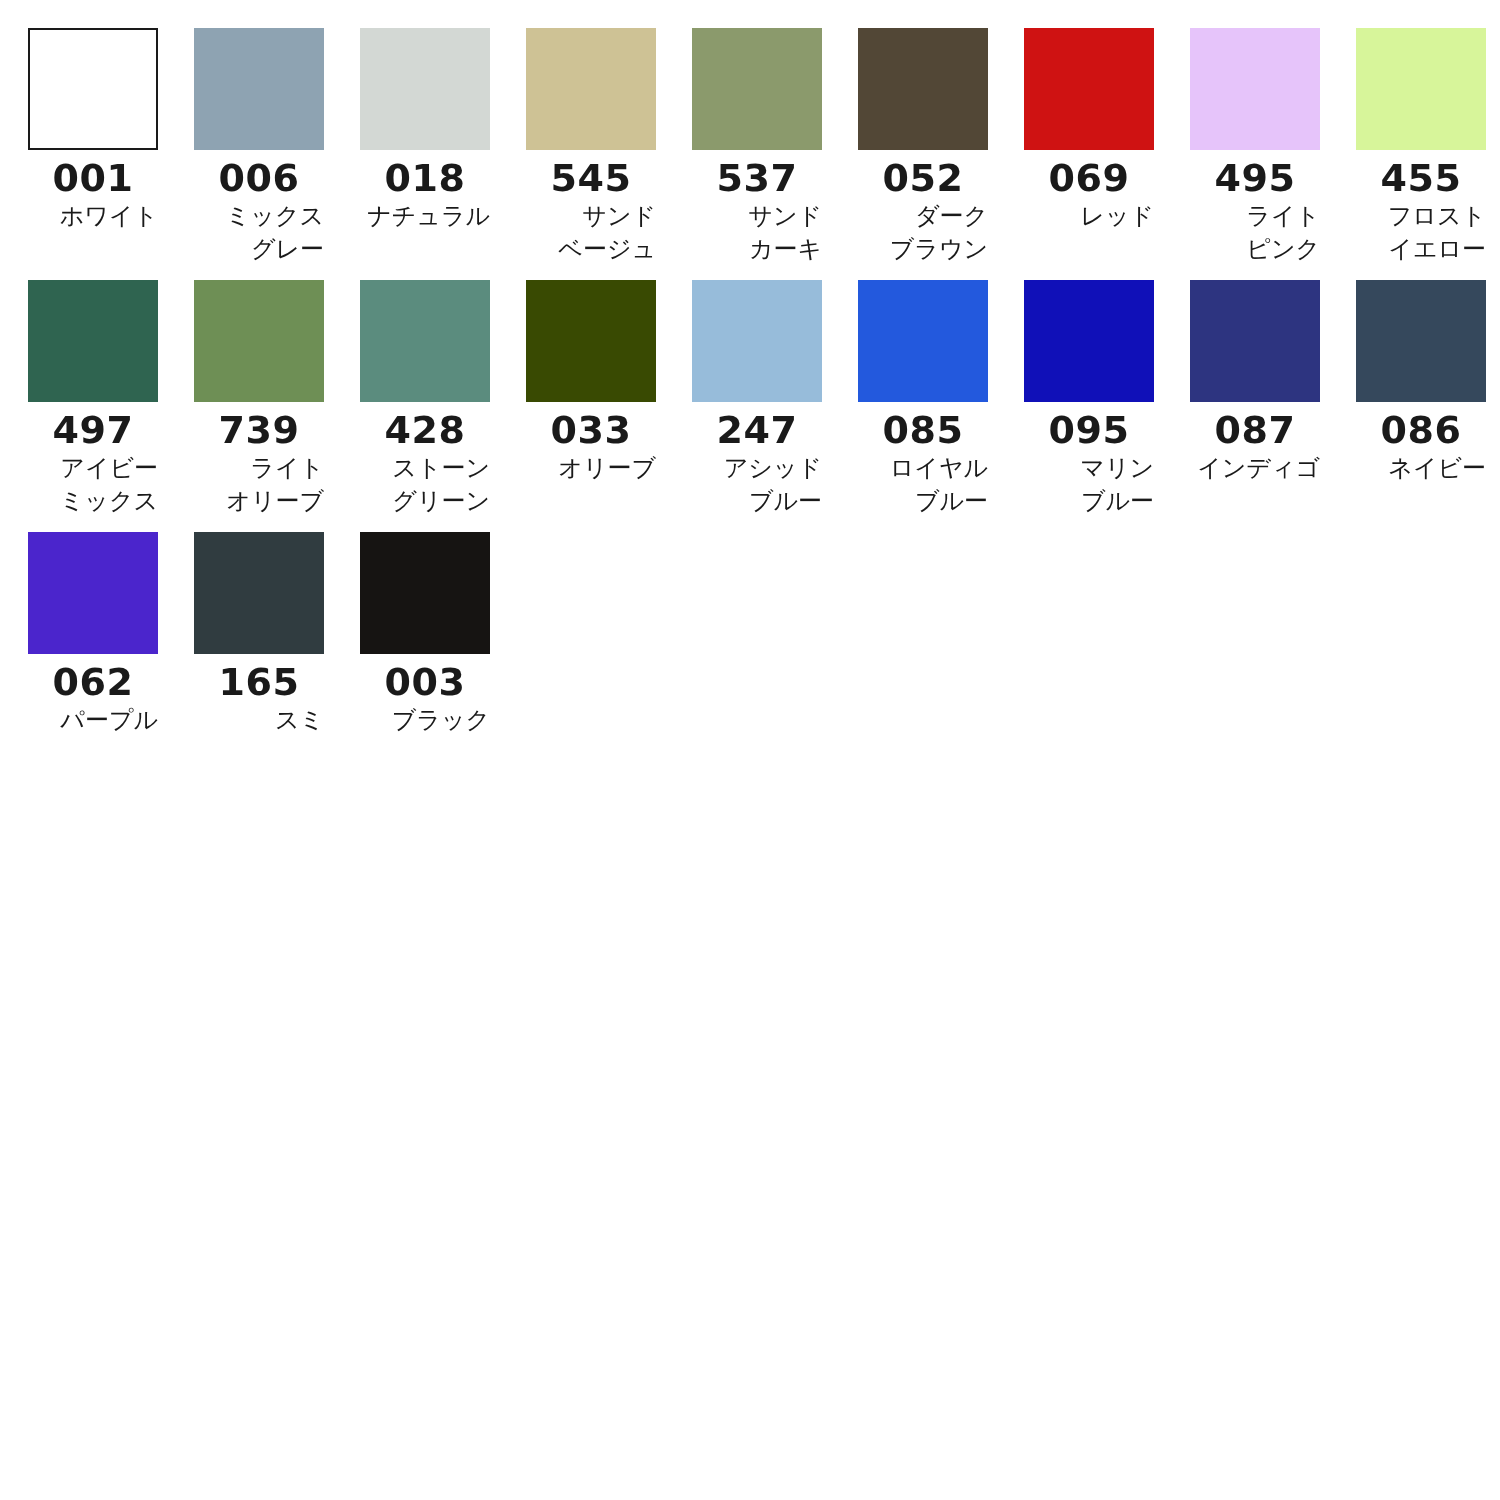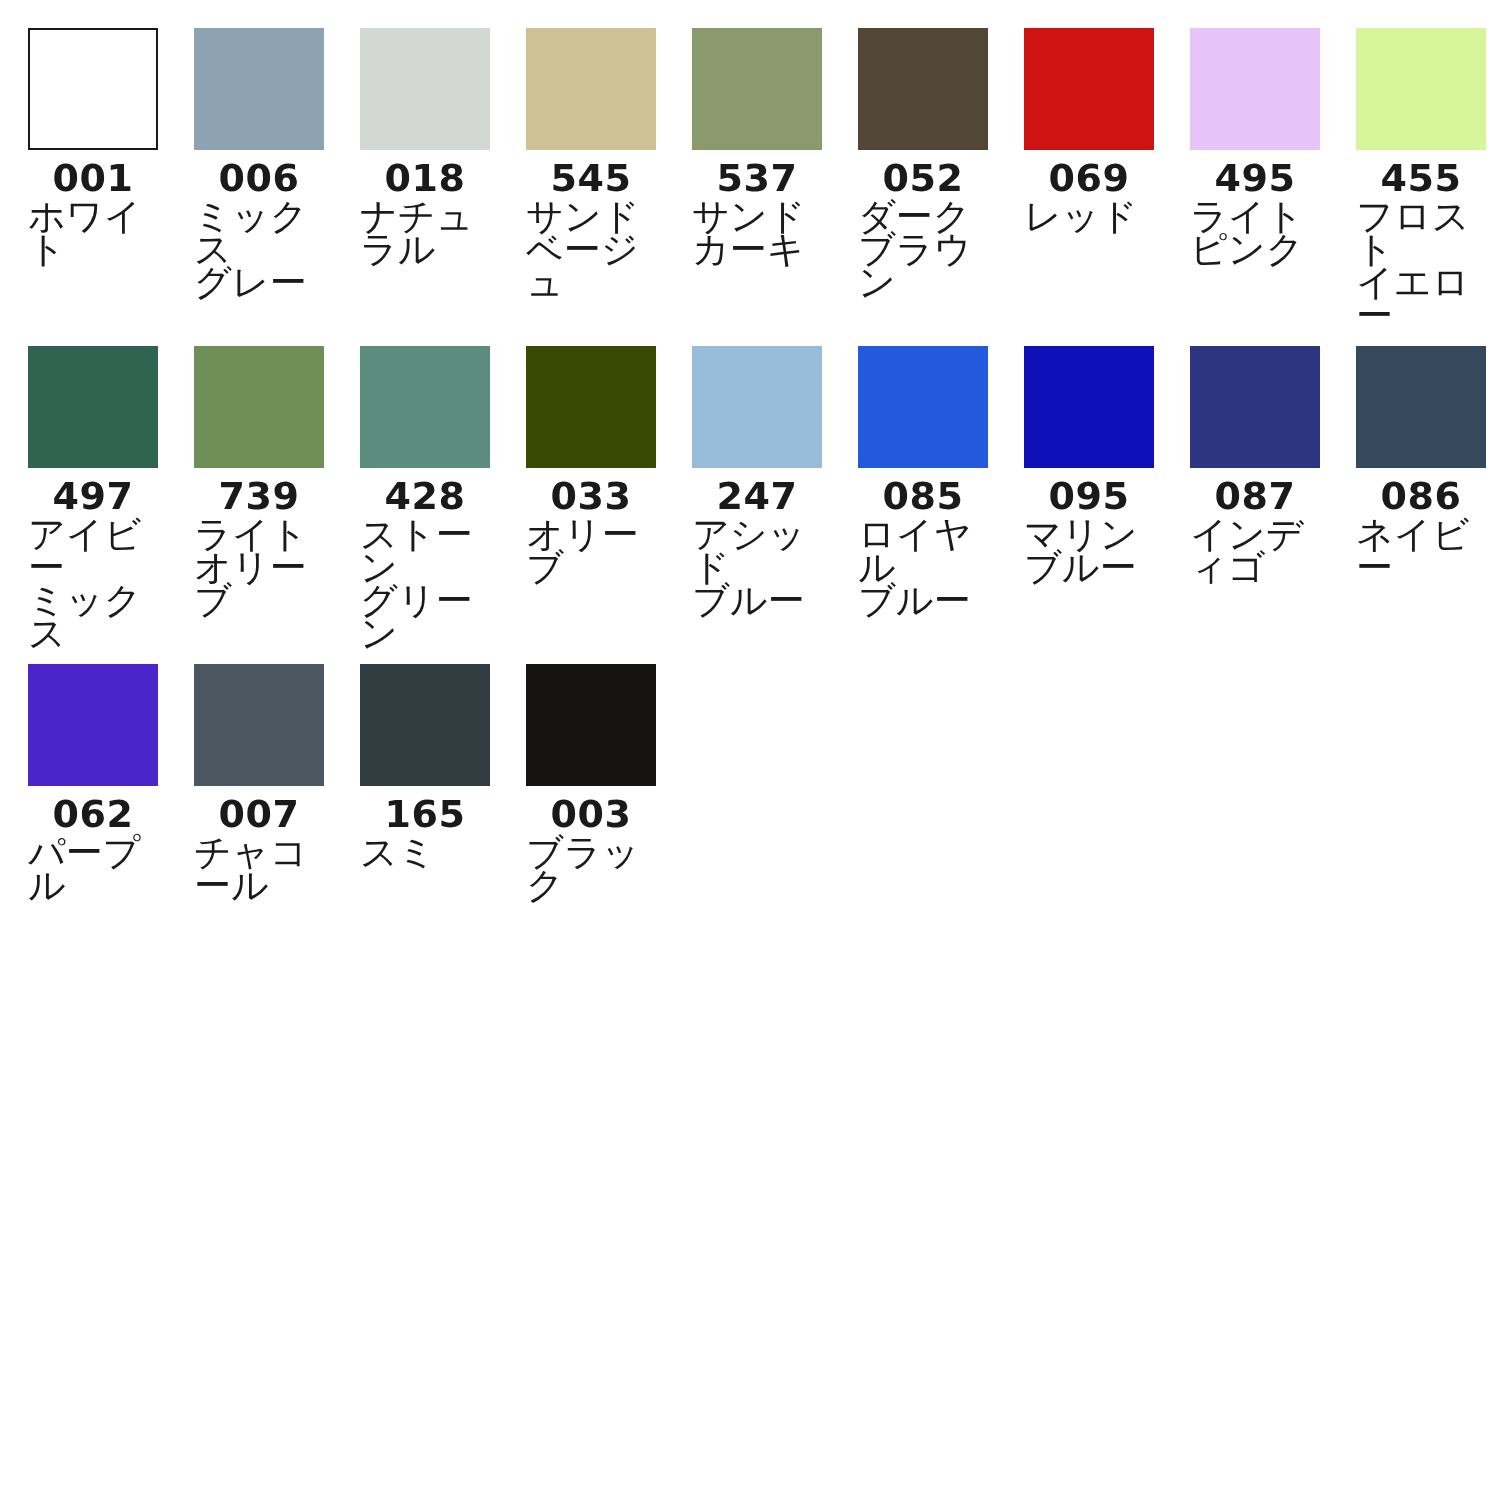--- a/index.html
+++ b/index.html
@@ -47,22 +47,22 @@
     font-weight: bold;
     font-size: 38px;
     line-height: 44px;
     letter-spacing: 0.5px;
     color: #1a1a1a;
     margin-top: 6px;
     font-family: "DejaVu Sans", "Liberation Sans", sans-serif;
   }
   .swatch-name {
     width: 130px;
-    text-align: left;
-    font-size: 37px;
+    text-align: right;
+    font-size: 24px;
     line-height: 33px;
     color: #1a1a1a;
     font-family: Liberation Serif, serif;
     white-space: pre-line;
   }
 </style>
 </head>
 <body style="background: rgb(255, 255, 255);">
 
 <div id="swatch-grid" style="grid-template-columns: repeat(9, 166px);">
@@ -167,25 +167,20 @@
       <div class="swatch-chip" style="background: rgb(53, 72, 92);"></div>
       <div class="swatch-code">086</div>
       <div class="swatch-name">ネイビー</div>
     </div>
     <div class="swatch-cell">
       <div class="swatch-chip" style="background: rgb(75, 37, 204);"></div>
       <div class="swatch-code">062</div>
       <div class="swatch-name">パープル</div>
     </div>
     <div class="swatch-cell">
-      <div class="swatch-chip" style="background: rgb(74, 87, 96);"></div>
-      <div class="swatch-code">007</div>
-      <div class="swatch-name">チャコール</div>
-    </div>
-    <div class="swatch-cell">
       <div class="swatch-chip" style="background: rgb(48, 60, 64);"></div>
       <div class="swatch-code">165</div>
       <div class="swatch-name">スミ</div>
     </div>
     <div class="swatch-cell">
       <div class="swatch-chip" style="background: rgb(22, 20, 18);"></div>
       <div class="swatch-code">003</div>
       <div class="swatch-name">ブラック</div>
     </div>
   </div>

